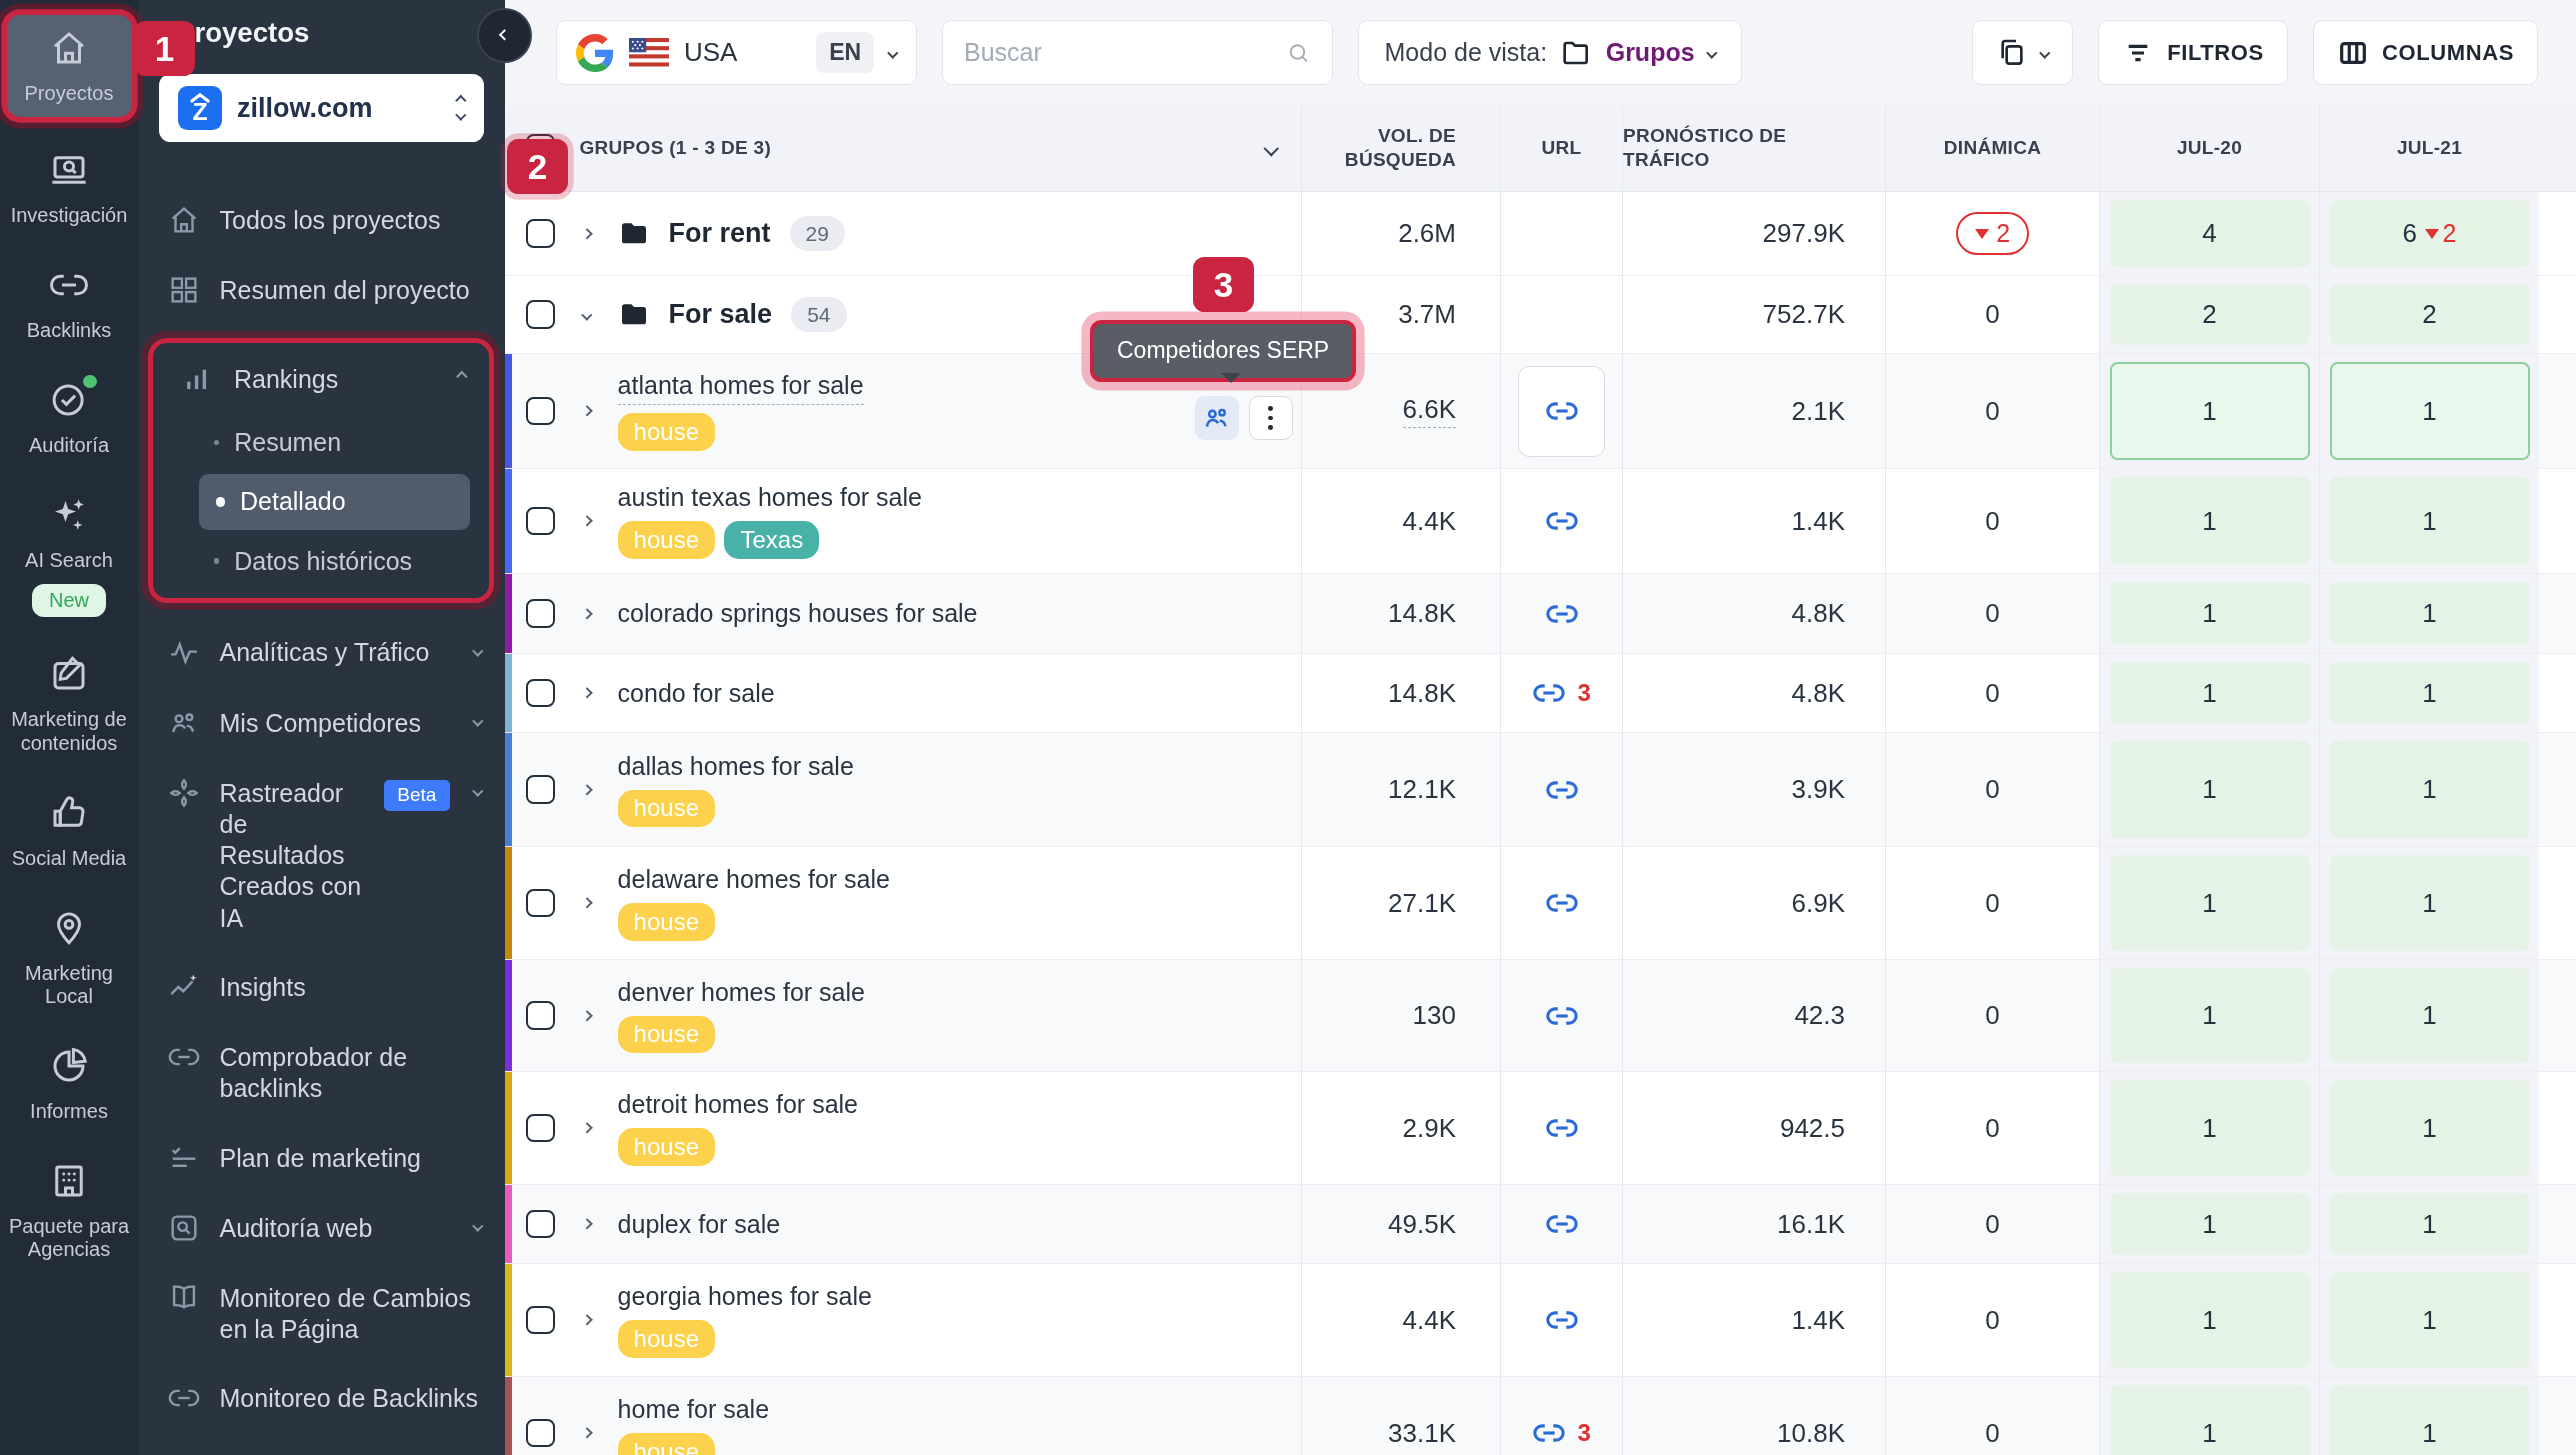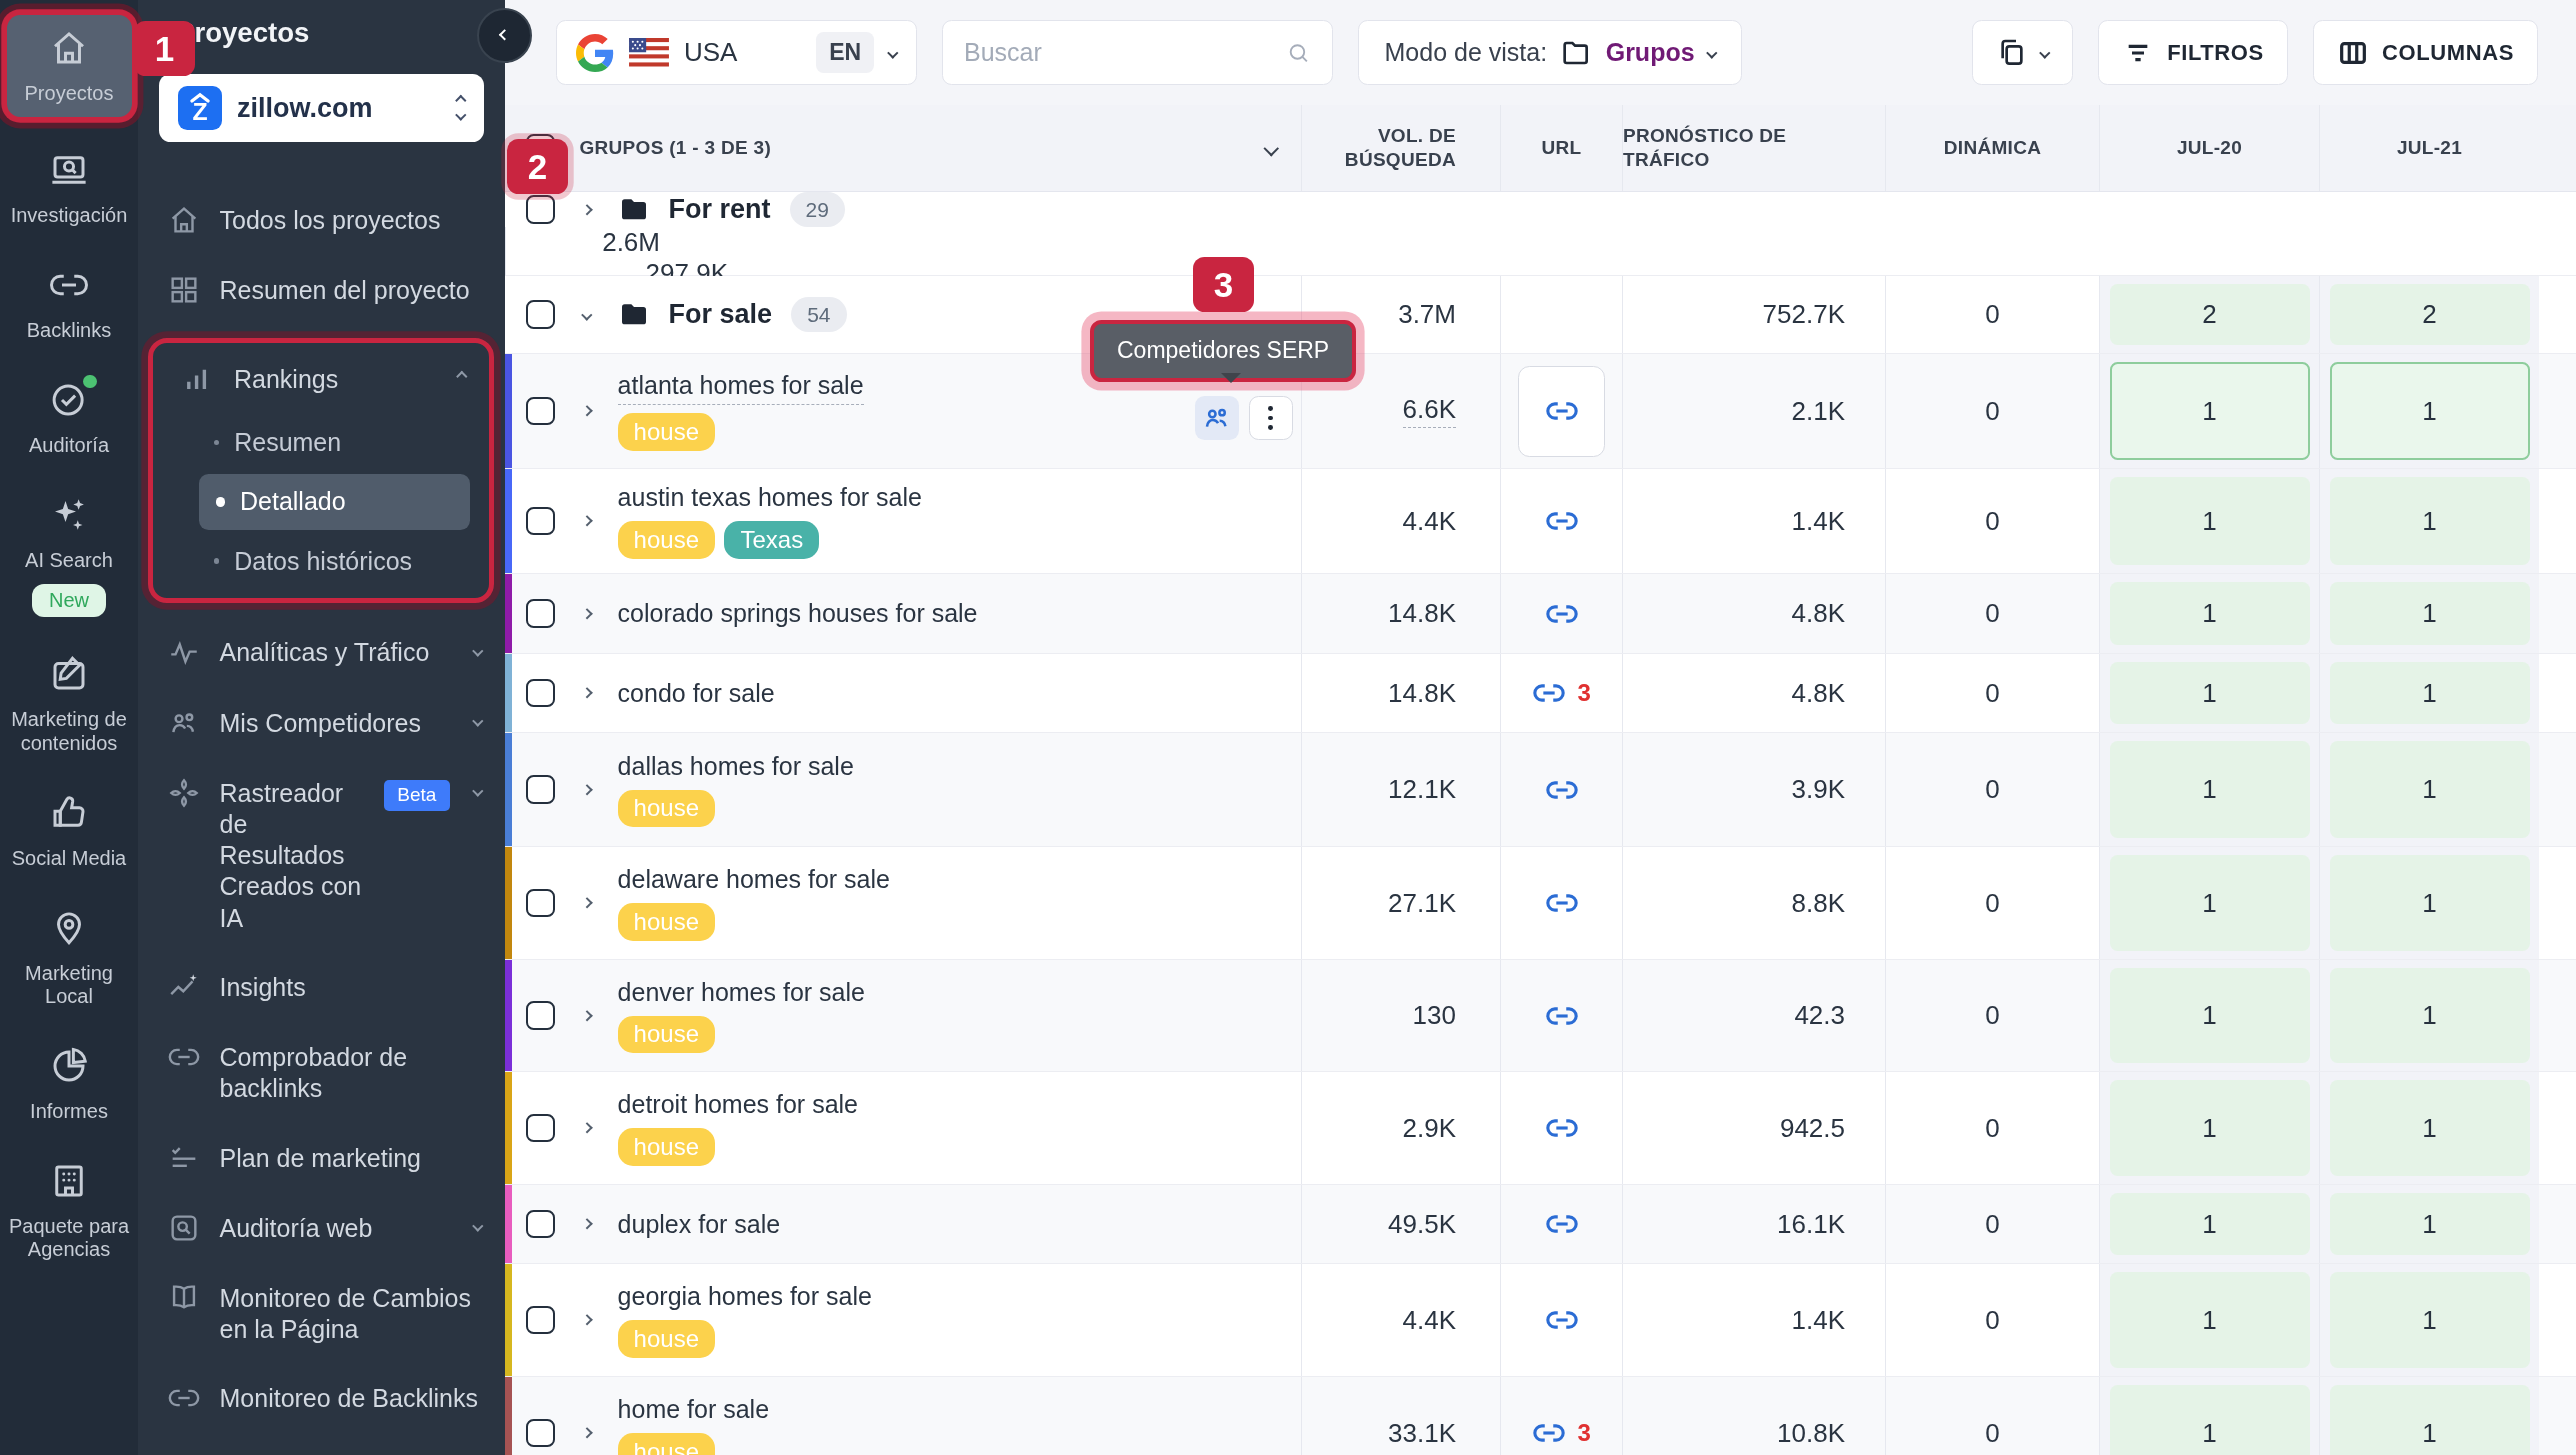--- a/index.html
+++ b/index.html
@@ -412,21 +412,21 @@
           </div>
         </div>
         <div class="c c-vol" style="text-align:right">VOL. DE BÚSQUEDA</div>
         <div class="c c-url">URL</div>
         <div class="c c-fore" style="text-align:left">PRONÓSTICO DE TRÁFICO</div>
         <div class="c c-dyn">DINÁMICA</div>
         <div class="c c-jul" style="background:#F2F3F8;padding:0">JUL-20</div>
         <div class="c c-jul" style="background:#F2F3F8;padding:0">JUL-21</div>
       </div>
       <div class="tbody">
-          <div class="row" style="height: 84px; flex-direction: column;">
+          <div class="row" style="height: 84px;">
             <div class="c c-name">
               <span class="cb"></span>
               <span class="expander chev sm right"></span>
               <span class="gwrap">
                 <svg viewBox="0 0 24 24" style="width:32px;height:32px">
                   <path fill="#1F2733" stroke="none" d="M3 6a2 2 0 012-2h5l2 2h7a2 2 0 012 2v9a2 2 0 01-2 2H5a2 2 0 01-2-2z"></path>
                 </svg>
                 <span class="gname">For rent</span>
                 <span class="gcount">29</span>
               </span>
@@ -724,21 +724,21 @@
             <div class="c c-url">
               <span class="linkico">
                 <svg viewBox="0 0 24 24">
                   <path d="M15 7h2a5 5 0 010 10h-2"></path>
                   <path d="M9 7H7a5 5 0 000 10h2"></path>
                   <path d="M8 12h8"></path>
                 </svg>
               </span>
             </div>
             <div class="c c-fore">
-              <span>8.8K</span>
+              <span>6.9K</span>
             </div>
             <div class="c c-dyn">
               <span>0</span>
             </div>
             <div class="c c-jul">
               <span class="gcell">
                 <span>1</span>
               </span>
             </div>
             <div class="c c-jul">

